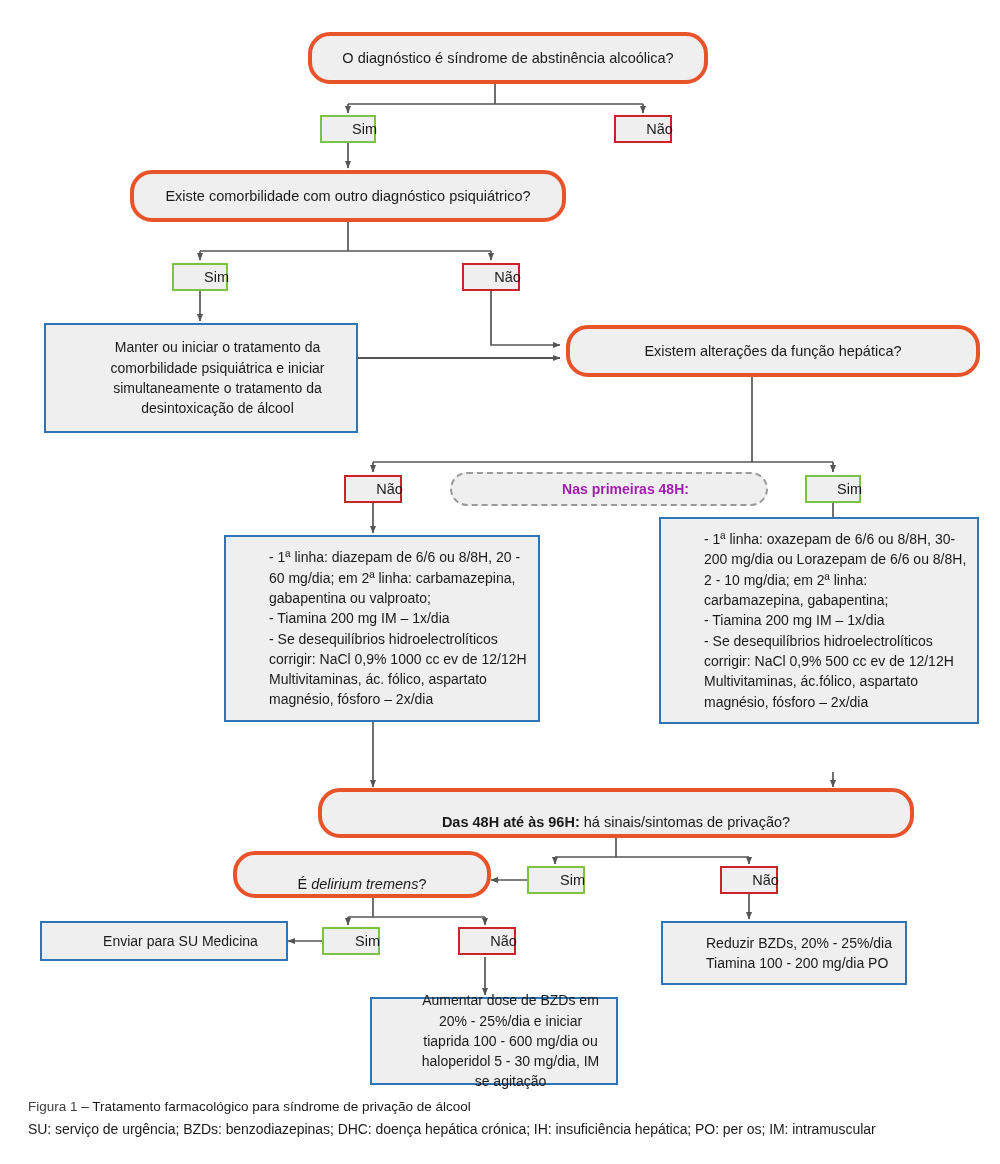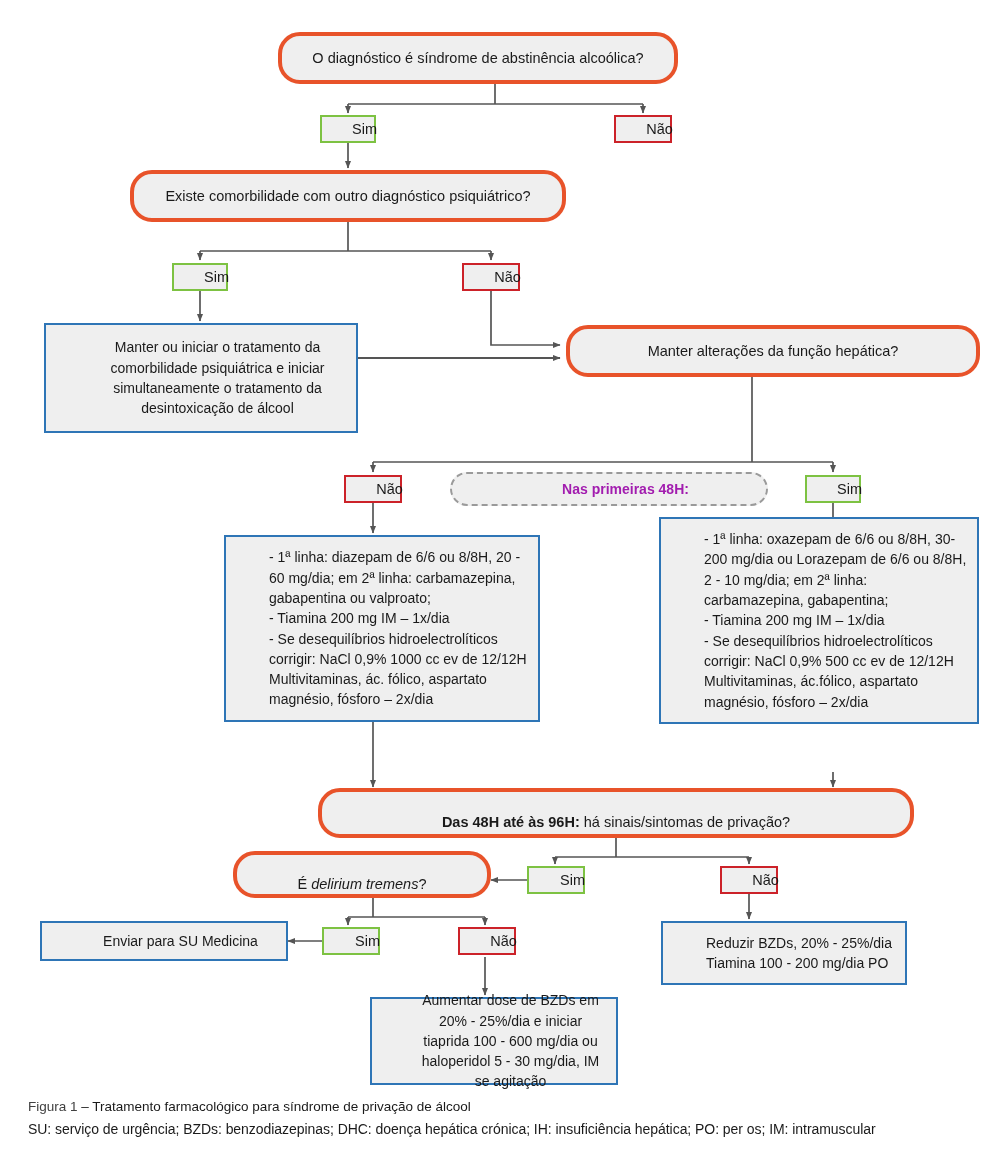--- a/index.html
+++ b/index.html
@@ -155,21 +155,21 @@
       <path d="M348,917 L485,917"></path>
       <path d="M348,917 L348,925" marker-end="url(#ar)"></path>
       <path d="M485,917 L485,925" marker-end="url(#ar)"></path>
 
       <path d="M322,941 L288,941" marker-end="url(#ar)"></path>
 
       <path d="M485,957 L485,995" marker-end="url(#ar)"></path>
     </g>
   </svg>
 
-  <div class="node decision" style="left:278px;top:32px;width:400px;height:52px;align-items:center;">
+  <div class="node decision" style="left:308px;top:32px;width:400px;height:52px;align-items:center;">
     <span class="inner">O diagnóstico é síndrome de abstinência alcoólica?</span>
   </div>
 
   <div class="node chip-yes" style="left:320px;top:115px;width:56px;height:28px;">
     <span>Sim</span>
   </div>
 
   <div class="node chip-no" style="left:614px;top:115px;width:58px;height:28px;">
     <span>Não</span>
   </div>
@@ -184,21 +184,21 @@
 
   <div class="node chip-no" style="left:462px;top:263px;width:58px;height:28px;">
     <span>Não</span>
   </div>
 
   <div class="node action center" style="left:44px;top:323px;width:314px;height:110px;justify-content:flex-end;">
     <span class="inner">Manter ou iniciar o tratamento da comorbilidade psiquiátrica e iniciar simultaneamente o tratamento da desintoxicação de álcool</span>
   </div>
 
   <div class="node decision" style="left:566px;top:325px;width:414px;height:52px;">
-    <span class="inner">Manter alterações da função hepática?</span>
+    <span class="inner">Existem alterações da função hepática?</span>
   </div>
 
   <div class="node chip-no" style="left:344px;top:475px;width:58px;height:28px;">
     <span>Não</span>
   </div>
 
   <div class="node banner" style="left:450px;top:472px;width:318px;height:34px;">
     <span>Nas primeiras 48H:</span>
   </div>
 

